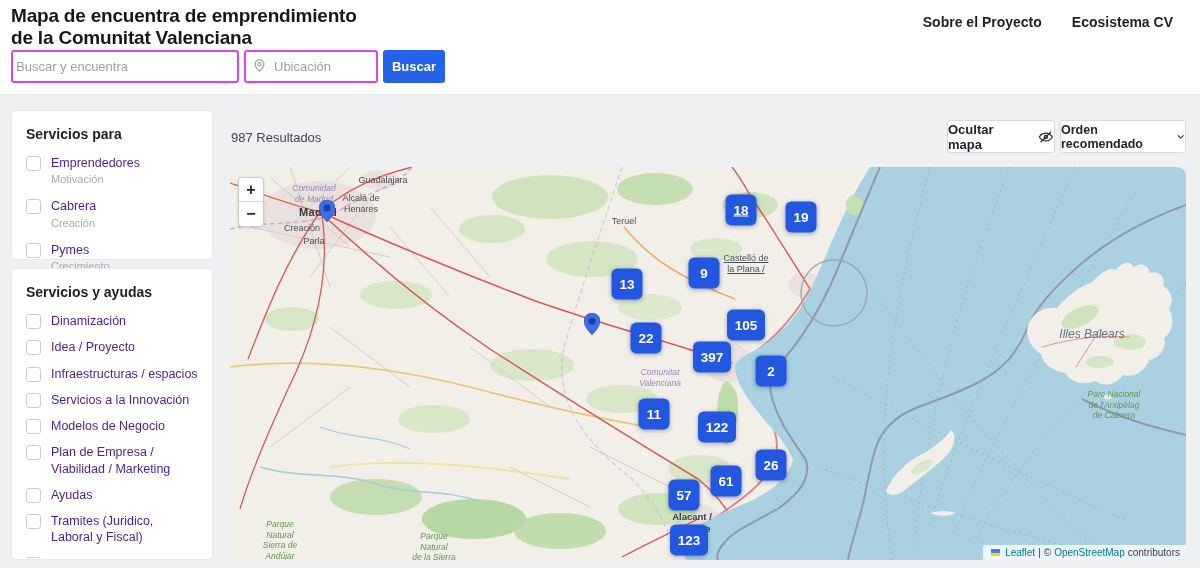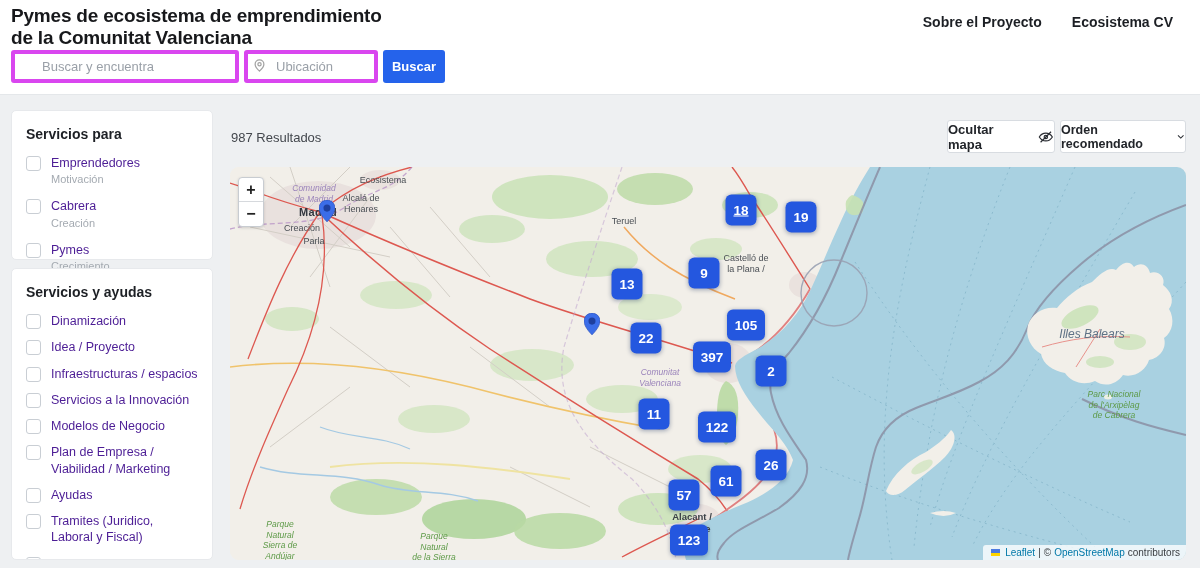--- a/index.html
+++ b/index.html
@@ -7,22 +7,22 @@
     font-family:"Liberation Sans", sans-serif; }
 
   
   .header { position:absolute; left:0; top:0; width:1200px; height:95px;
     background:#ffffff; border-bottom:1px solid #e4e7ea; z-index:30; }
   .title { position:absolute; left:11px; top:5px; font-size:19px; font-weight:700;
     color:#17181b; line-height:1.18; letter-spacing:-0.2px; }
   .nav { position:absolute; right:27px; top:14px; display:flex; gap:30px; }
   .nav a { font-size:14px; font-weight:700; color:#1c1f24; text-decoration:none; cursor:pointer; }
   .search-row { position:absolute; left:11px; top:50px; display:flex; gap:5px; }
-  .search-row input { height:33px; border:4px solid #d946ef; border-radius:3px;
-    font-size:13px; color:#3a3e44; padding:0 27px; outline:none; background:#fff;
+  .search-row input { height:33px; border:2px solid #d946ef; border-radius:3px;
+    font-size:13px; color:#3a3e44; padding:0 3px; outline:none; background:#fff;
     font-family:"Liberation Sans", sans-serif; }
   .search-row input::placeholder { color:#9aa0a8; }
   .inp-search { width:228px; }
   .loc-wrap { position:relative; }
   .inp-loc { width:134px; padding-left:28px !important; }
   .loc-icon { position:absolute; left:8px; top:8px; width:15px; height:15px; opacity:.55; }
   .btn-search { height:33px; width:62px; background:#2563eb; color:#fff; border:none;
     border-radius:3px; font-size:13px; font-weight:700; cursor:pointer;
     font-family:"Liberation Sans", sans-serif; }
 
@@ -78,21 +78,21 @@
   .attrib a { color:#0078a8; text-decoration:none; cursor:pointer; }
   .flag { display:inline-block; width:9px; height:7px; margin-right:2px; }
   .flag .t { display:block; width:9px; height:3.5px; background:#4c7be1; }
   .flag .b { display:block; width:9px; height:3.5px; background:#ffd500; }
 </style>
 </head>
 <body>
 
 <div class="header">
   <div class="title">
-    <div>Pymes de ecosistema de emprendimiento</div>
+    <div>Mapa de encuentra de emprendimiento</div>
     <div>de la Comunitat Valenciana</div>
   </div>
   <div class="nav">
     <a>Sobre el Proyecto</a>
     <a>Ecosistema CV</a>
   </div>
   <div class="search-row">
     <input class="inp-search" placeholder="Buscar y encuentra" style="">
     <span class="loc-wrap">
       <svg class="loc-icon" viewBox="0 0 24 24" fill="none" stroke="#555" stroke-width="2">
@@ -279,30 +279,30 @@
 
     <path d="M700 346 q14 -4 26 0 q-12 6 -26 0z" fill="#f2efe9"></path>
   </svg>
 
   <div class="zoomctl">
     <div class="zin">+</div>
     <div>−</div>
   </div>
 
   <div id="map-labels">
-      <div class="map-label lbl-city" style="left: 153px; top: 8px;">Ecosistema</div>
+      <div class="map-label lbl-city" style="left: 153px; top: 8px;">Guadalajara</div>
       <div class="map-label lbl-city" style="left: 131px; top: 26px;">Alcalá de
 Henares</div>
       <div class="map-label lbl-admin" style="left: 84px; top: 16px;">Comunidad
 de Madrid</div>
       <div class="map-label lbl-city-lg" style="left: 88px; top: 39px;">Madrid</div>
       <div class="map-label lbl-city" style="left: 72px; top: 56px;">Creación</div>
       <div class="map-label lbl-city" style="left: 84px; top: 69px;">Parla</div>
       <div class="map-label lbl-city" style="left: 394px; top: 49px;">Teruel</div>
-      <div class="map-label lbl-city" style="left: 516px; top: 86px;">Castelló de
+      <div class="map-label lbl-city" style="left: 516px; top: 86px; text-decoration: underline;">Castelló de
 la Plana /</div>
       <div class="map-label lbl-admin" style="left: 430px; top: 200px;">Comunitat
 Valenciana</div>
       <div class="map-label lbl-city-md" style="left: 462px; top: 344px;">Alacant /
 Alicante</div>
       <div class="map-label lbl-island" style="left: 862px; top: 160px;">Illes Balears</div>
       <div class="map-label lbl-green" style="left: 884px; top: 222px;">Parc Nacional
 de l'Arxipèlag
 de Cabrera</div>
       <div class="map-label lbl-green" style="left: 50px; top: 352px;">Parque

